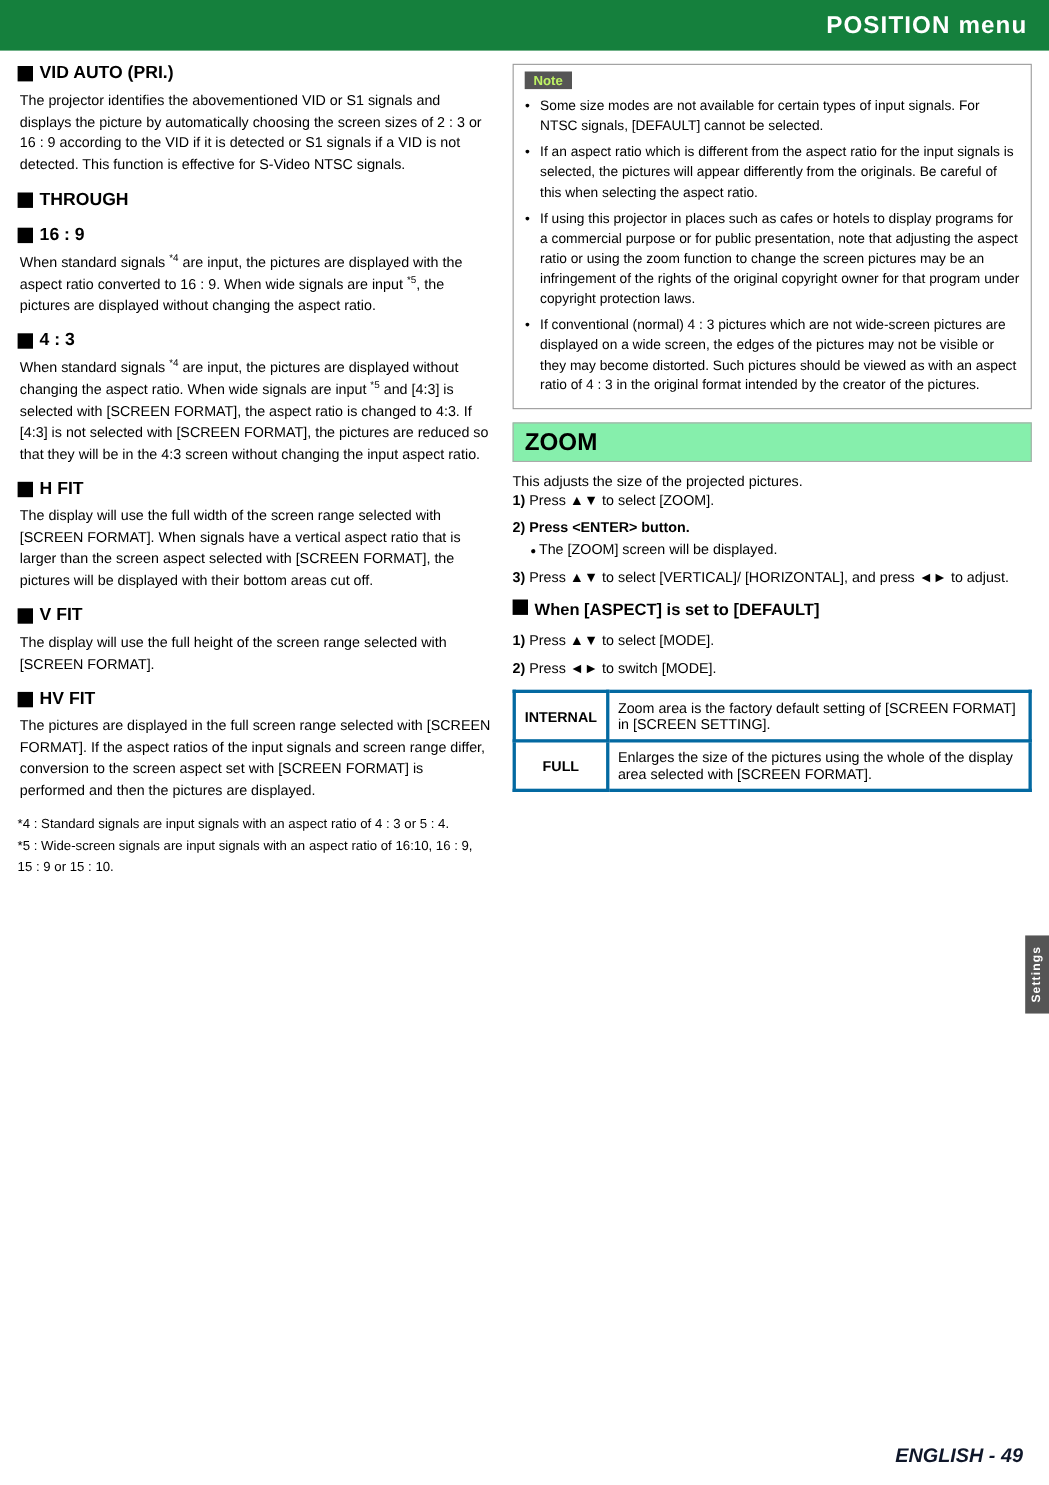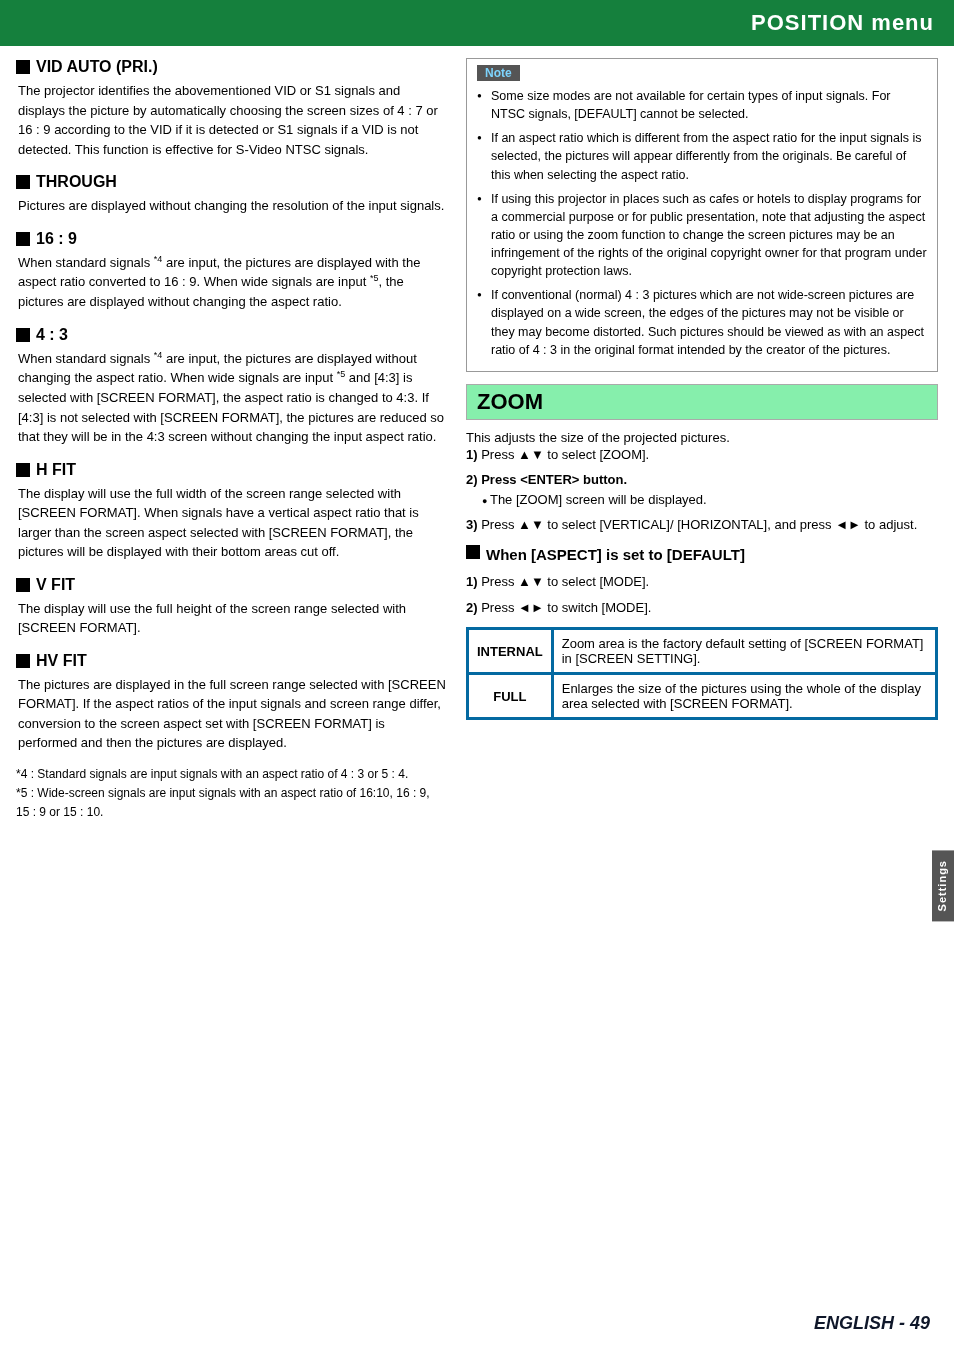--- a/index.html
+++ b/index.html
@@ -71,21 +71,21 @@
     }
 
     
     .note-box {
       border: 1px solid #999;
       padding: 6px 10px;
       margin-bottom: 12px;
     }
     .note-label {
       background: #555;
-      color: #7dd3fc;
+      color: #bef264;
       font-size: 12px;
       font-weight: bold;
       padding: 1px 8px;
       display: inline-block;
       margin-bottom: 6px;
     }
     .note-box ul {
       list-style: none;
       padding: 0;
     }
@@ -216,27 +216,26 @@
 </div>
 
 <div class="main-content">
 
   <div class="left-col">
 
     <div class="section-title">
       <span class="black-square"></span>
       <span>VID AUTO (PRI.)</span>
     </div>
-    <div class="section-body">The projector identifies the abovementioned VID or S1 signals and displays the picture by automatically choosing the screen sizes of 4 : 7 or 16 : 9 according to the VID if it is detected or S1 signals if a VID is not detected. This function is effective for S-Video NTSC signals.</div>
+    <div class="section-body">The projector identifies the abovementioned VID or S1 signals and displays the picture by automatically choosing the screen sizes of 2 : 3 or 16 : 9 according to the VID if it is detected or S1 signals if a VID is not detected. This function is effective for S-Video NTSC signals.</div>
 
     <div class="section-title">
       <span class="black-square"></span>
       <span>THROUGH</span>
     </div>
-    <div class="section-body">Pictures are displayed without changing the resolution of the input signals.</div>
 
     <div class="section-title">
       <span class="black-square"></span>
       <span>16 : 9</span>
     </div>
     <div class="section-body">When standard signals <sup>*4</sup> are input, the pictures are displayed with the aspect ratio converted to 16 : 9. When wide signals are input <sup>*5</sup>, the pictures are displayed without changing the aspect ratio.</div>
 
     <div class="section-title">
       <span class="black-square"></span>
       <span>4 : 3</span>

